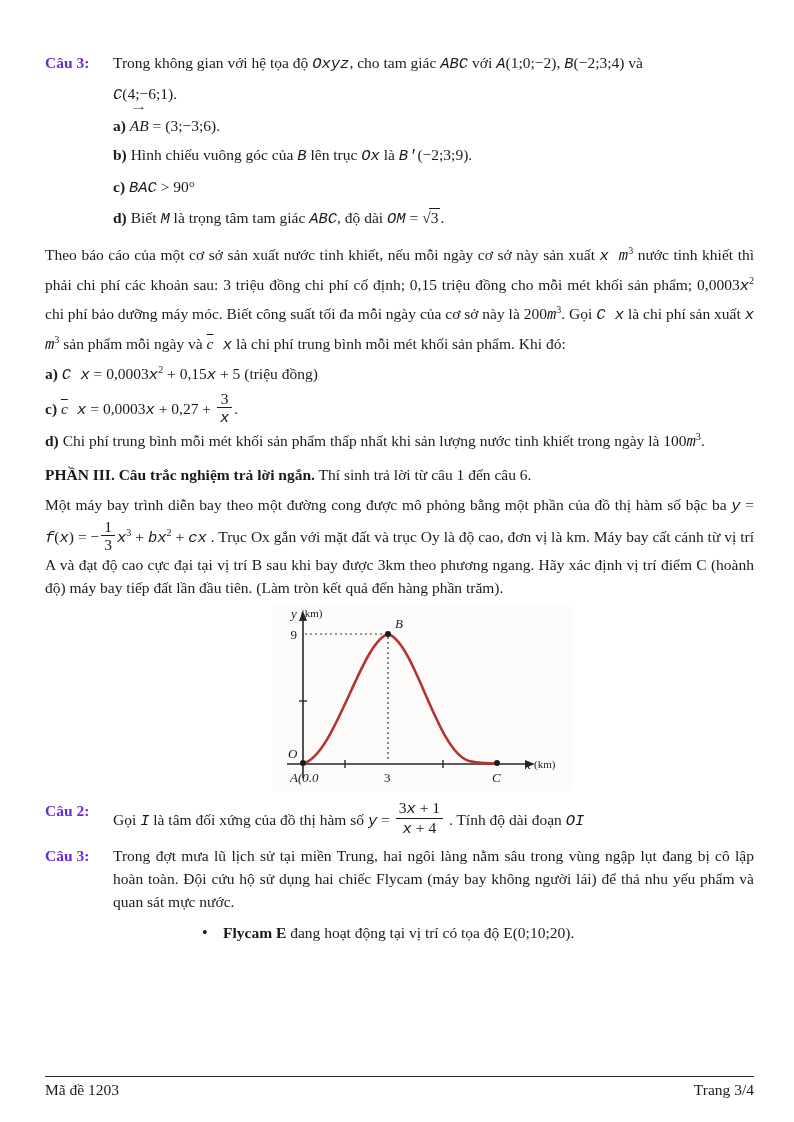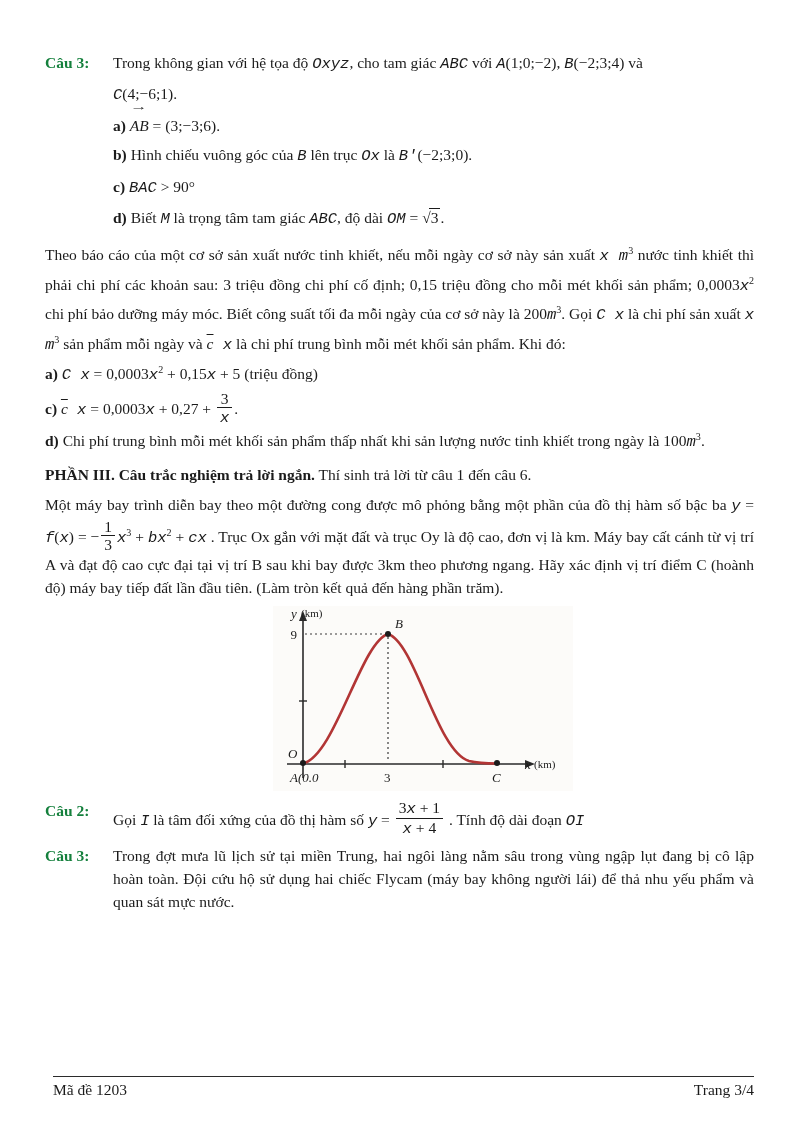--- a/index.html
+++ b/index.html
@@ -10,21 +10,21 @@
     background:#ffffff;
     font-family:"Liberation Serif",serif;
     font-size:15.5px;
     color:#1b1b1b;
     box-sizing:border-box;
     padding:48px 40px 0 45px;
     overflow:hidden;
   }
   p{margin:0;}
   .qrow{display:flex;margin-bottom:6px;}
-  .qlabel{flex:0 0 68px;font-weight:bold;color:#15803d;}
+  .qlabel{flex:0 0 68px;font-weight:bold;color:#6d28d9;}
   .qbody{flex:1;text-align:justify;}
   .lh-a{line-height:1.9;}
   .lh-b{line-height:1.8;}
   .lh-c{line-height:1.5;}
   .i{font-style:italic;font-family:Liberation Mono, monospace;}
   .b{font-weight:bold;}
   sup{font-size:0.65em;line-height:0;}
   .frac{display:inline-block;vertical-align:-0.5em;text-align:center;line-height:1.1;margin:0 2px;}
   .frac .num{display:block;border-bottom:1px solid #1b1b1b;padding:0 3px;}
   .frac .den{display:block;padding:0 3px;}
@@ -39,35 +39,35 @@
   .bullets li::before{content:"•";position:absolute;left:-21px;font-size:1.05em;}
   .chart-wrap{display:flex;justify-content:center;margin:4px 0 8px;padding-left:46px;}
   .chart-bg{background:#fcfbf9;}
   svg text{font-family:"Liberation Serif",serif;fill:#1b1b1b;font-size:13px;}
   svg text.it{font-style:italic;}
   svg text.small{font-size:11px;}
   .footer{
     position:absolute;left:45px;right:40px;top:1076px;
     border-top:1.5px solid #2b2b2b;
     display:flex;justify-content:space-between;
-    padding-top:4px;font-size:15.5px;margin-left:8px;
+    padding-top:4px;font-size:15.5px;
   }
 </style>
 </head>
 <body>
 
 <div class="page">
 
   <section class="qrow lh-a">
     <span class="qlabel">Câu 3:</span>
     <div class="qbody">
       <p><span>Trong không gian với hệ tọa độ </span><span class="i">Oxyz</span><span>, cho tam giác </span><span class="i">ABC</span><span> với </span><span class="i">A</span><span>(1;0;−2), </span><span class="i">B</span><span>(−2;3;4) và</span></p>
       <p><span class="i">C</span><span>(4;−6;1).</span></p>
       <p><span class="b">a) </span><span class="vec"><span class="arr">→</span><span>AB</span></span><span> = (3;−3;6).</span></p>
-      <p><span class="b">b) </span><span>Hình chiếu vuông góc của </span><span class="i">B</span><span> lên trục </span><span class="i">Ox</span><span> là </span><span class="i">B′</span><span>(−2;3;0).</span></p>
+      <p><span class="b">b) </span><span>Hình chiếu vuông góc của </span><span class="i">B</span><span> lên trục </span><span class="i">Ox</span><span> là </span><span class="i">B′</span><span>(−2;3;9).</span></p>
       <p><span class="b">c) </span><span class="i">BAC</span><span> &gt; 90°</span></p>
       <p><span class="b">d) </span><span>Biết </span><span class="i">M</span><span> là trọng tâm tam giác </span><span class="i">ABC</span><span>, độ dài </span><span class="i">OM</span><span> = </span><span class="sqrt"><span>√</span><span class="rad">3</span></span><span>.</span></p>
     </div>
   </section>
 
   <section class="qrow lh-b">
     <div class="qbody">
       <p><span>Theo báo cáo của một cơ sở sản xuất nước tinh khiết, nếu mỗi ngày cơ sở này sản xuất </span><span class="i">x m</span><sup>3</sup><span>  nước tinh khiết thì phải chi phí các khoản sau: 3 triệu đồng chi phí cố định; 0,15 triệu đồng cho mỗi mét khối sản phẩm; 0,0003</span><span class="i">x</span><sup>2</sup><span> chi phí bảo dưỡng máy móc. Biết công suất tối đa mỗi ngày của cơ sở này là 200</span><span class="i">m</span><sup>3</sup><span>. Gọi </span><span class="i">C x</span><span>  là chi phí sản xuất </span><span class="i">x m</span><sup>3</sup><span>  sản phẩm mỗi ngày và </span><span class="bar">c</span><span class="i"> x</span><span>  là chi phí trung bình mỗi mét khối sản phẩm. Khi đó:</span></p>
       <p><span class="b">a) </span><span class="i">C x</span><span> = 0,0003</span><span class="i">x</span><sup>2</sup><span> + 0,15</span><span class="i">x</span><span> + 5 (triệu đồng)</span></p>
       <p><span class="b">c) </span><span class="bar">c</span><span class="i"> x</span><span> = 0,0003</span><span class="i">x</span><span> + 0,27 + </span><span class="frac"><span class="num"><span>3</span></span><span class="den"><span class="i">x</span></span></span><span>.</span></p>
@@ -124,20 +124,21 @@
     </div>
   </section>
 
   <section class="qrow lh-c">
     <span class="qlabel">Câu 3:</span>
     <div class="qbody">
       <p><span>Trong đợt mưa lũ lịch sử tại miền Trung, hai ngôi làng nằm sâu trong vùng ngập lụt đang bị cô lập hoàn toàn. Đội cứu hộ sử dụng hai chiếc Flycam (máy bay không người lái) để thả nhu yếu phẩm và quan sát mực nước.</span></p>
     </div>
   </section>
   <ul class="bullets">
+    <li><span class="b">Flycam E</span><span> đang hoạt động tại vị trí có tọa độ E(0;10;20).</span></li>
   </ul>
 
   <div class="footer">
     <span>Mã đề 1203</span>
     <span>Trang 3/4</span>
   </div>
 
 </div>
 
 </body></html>

